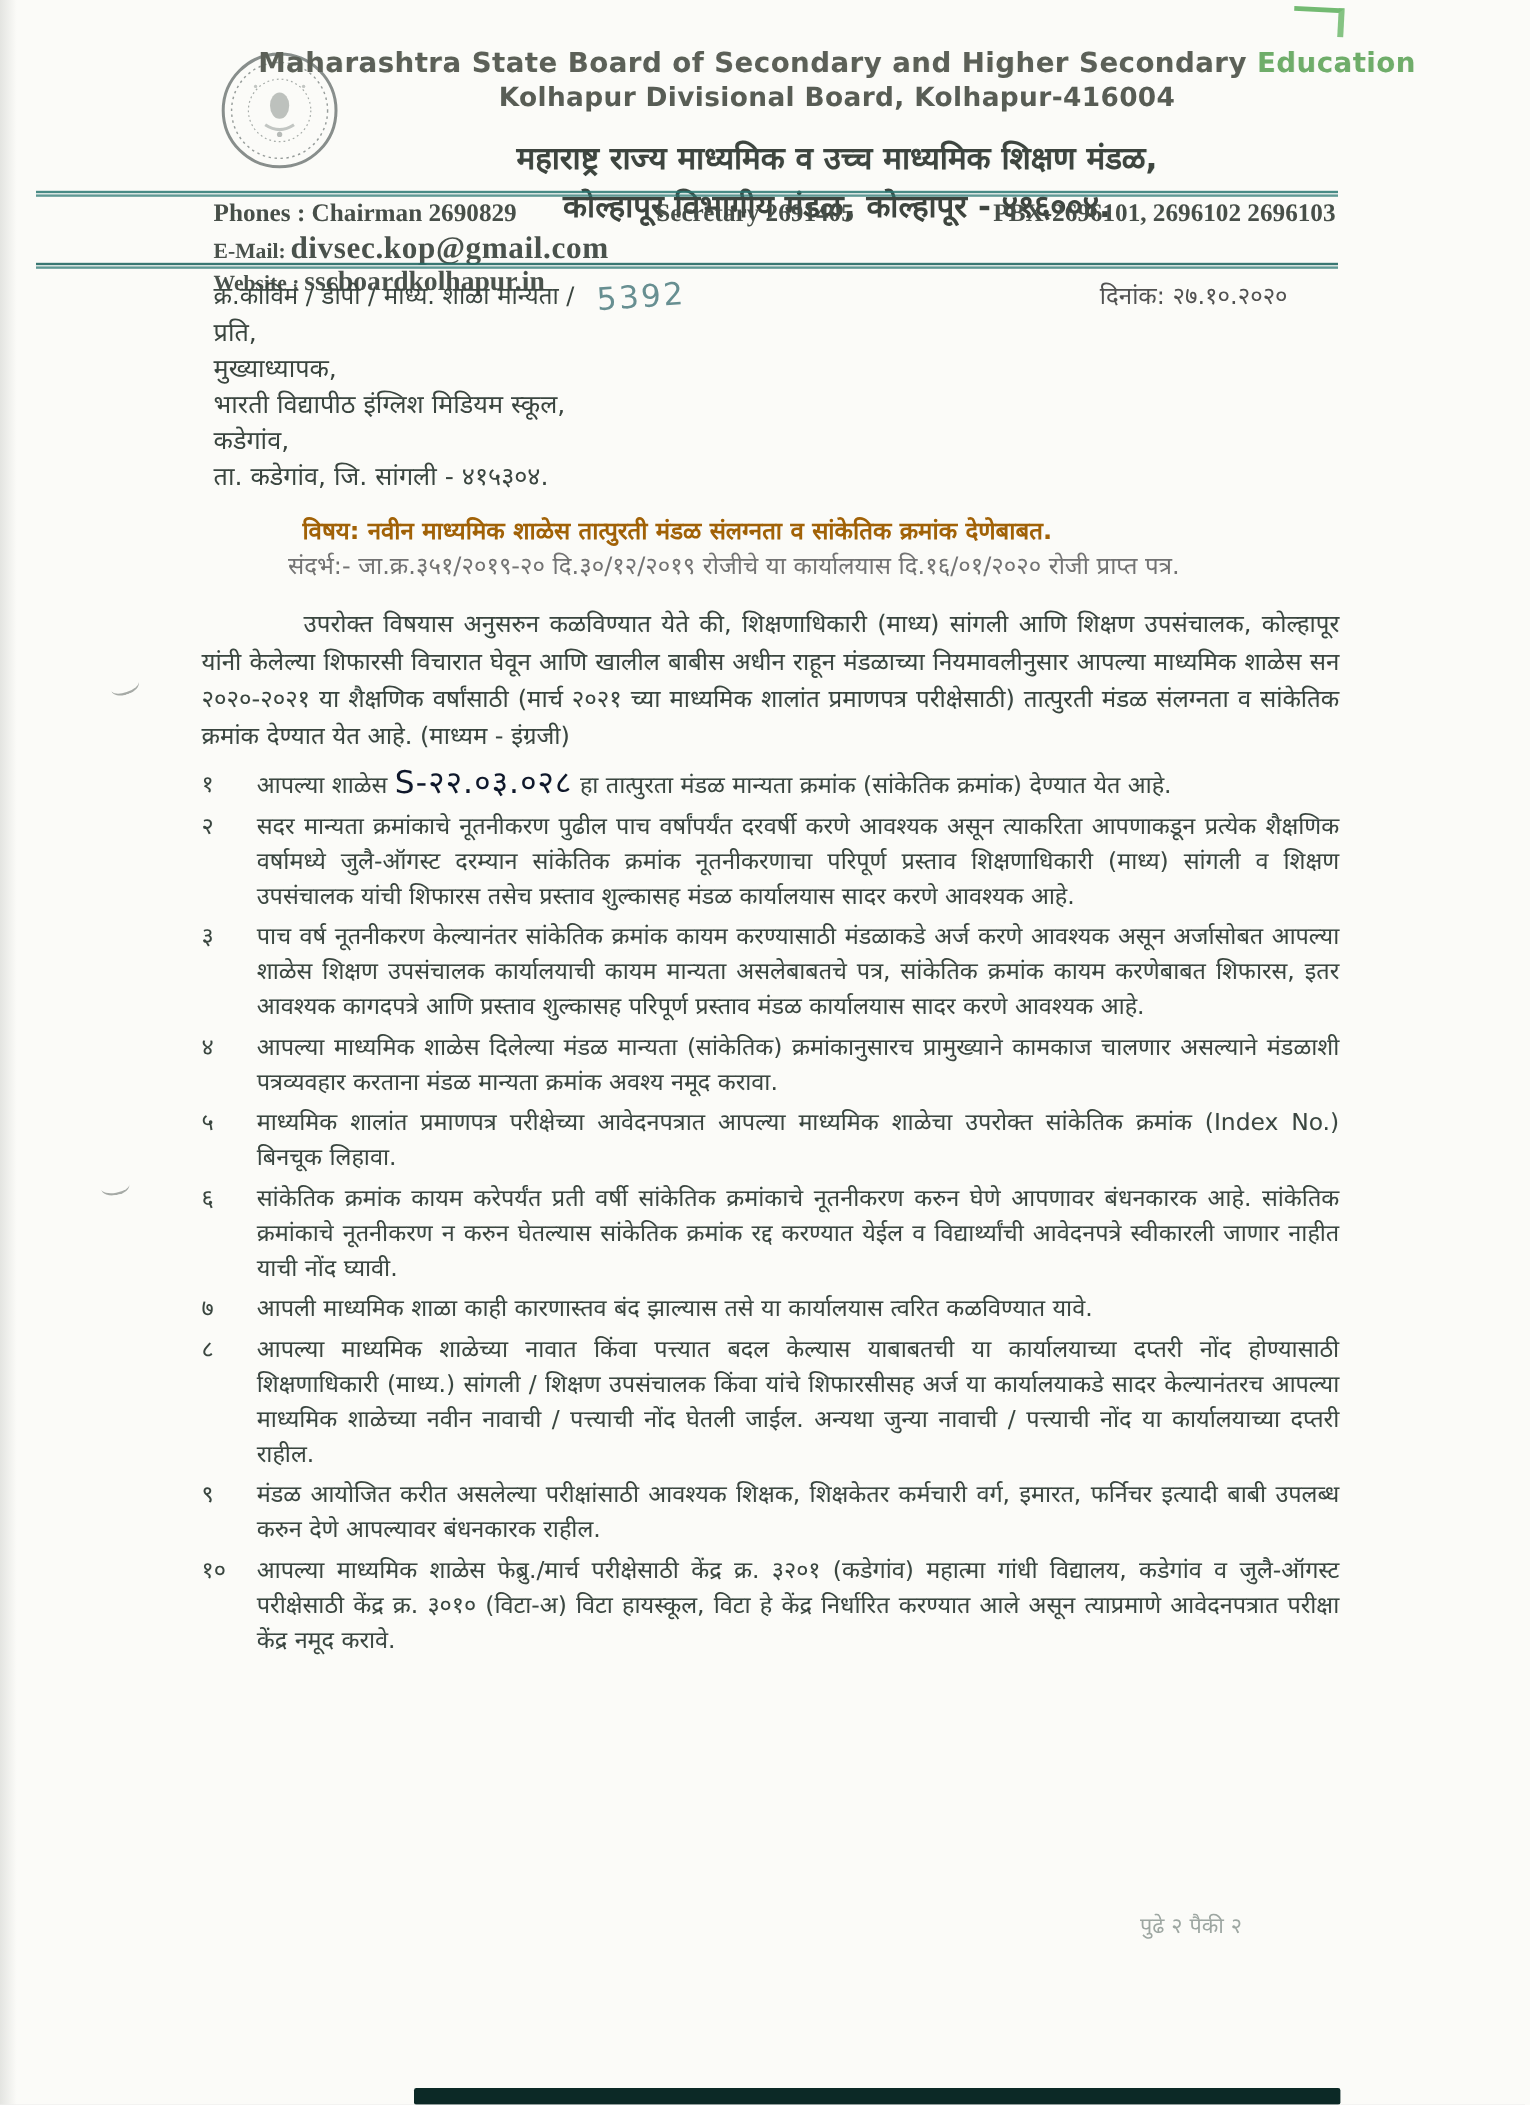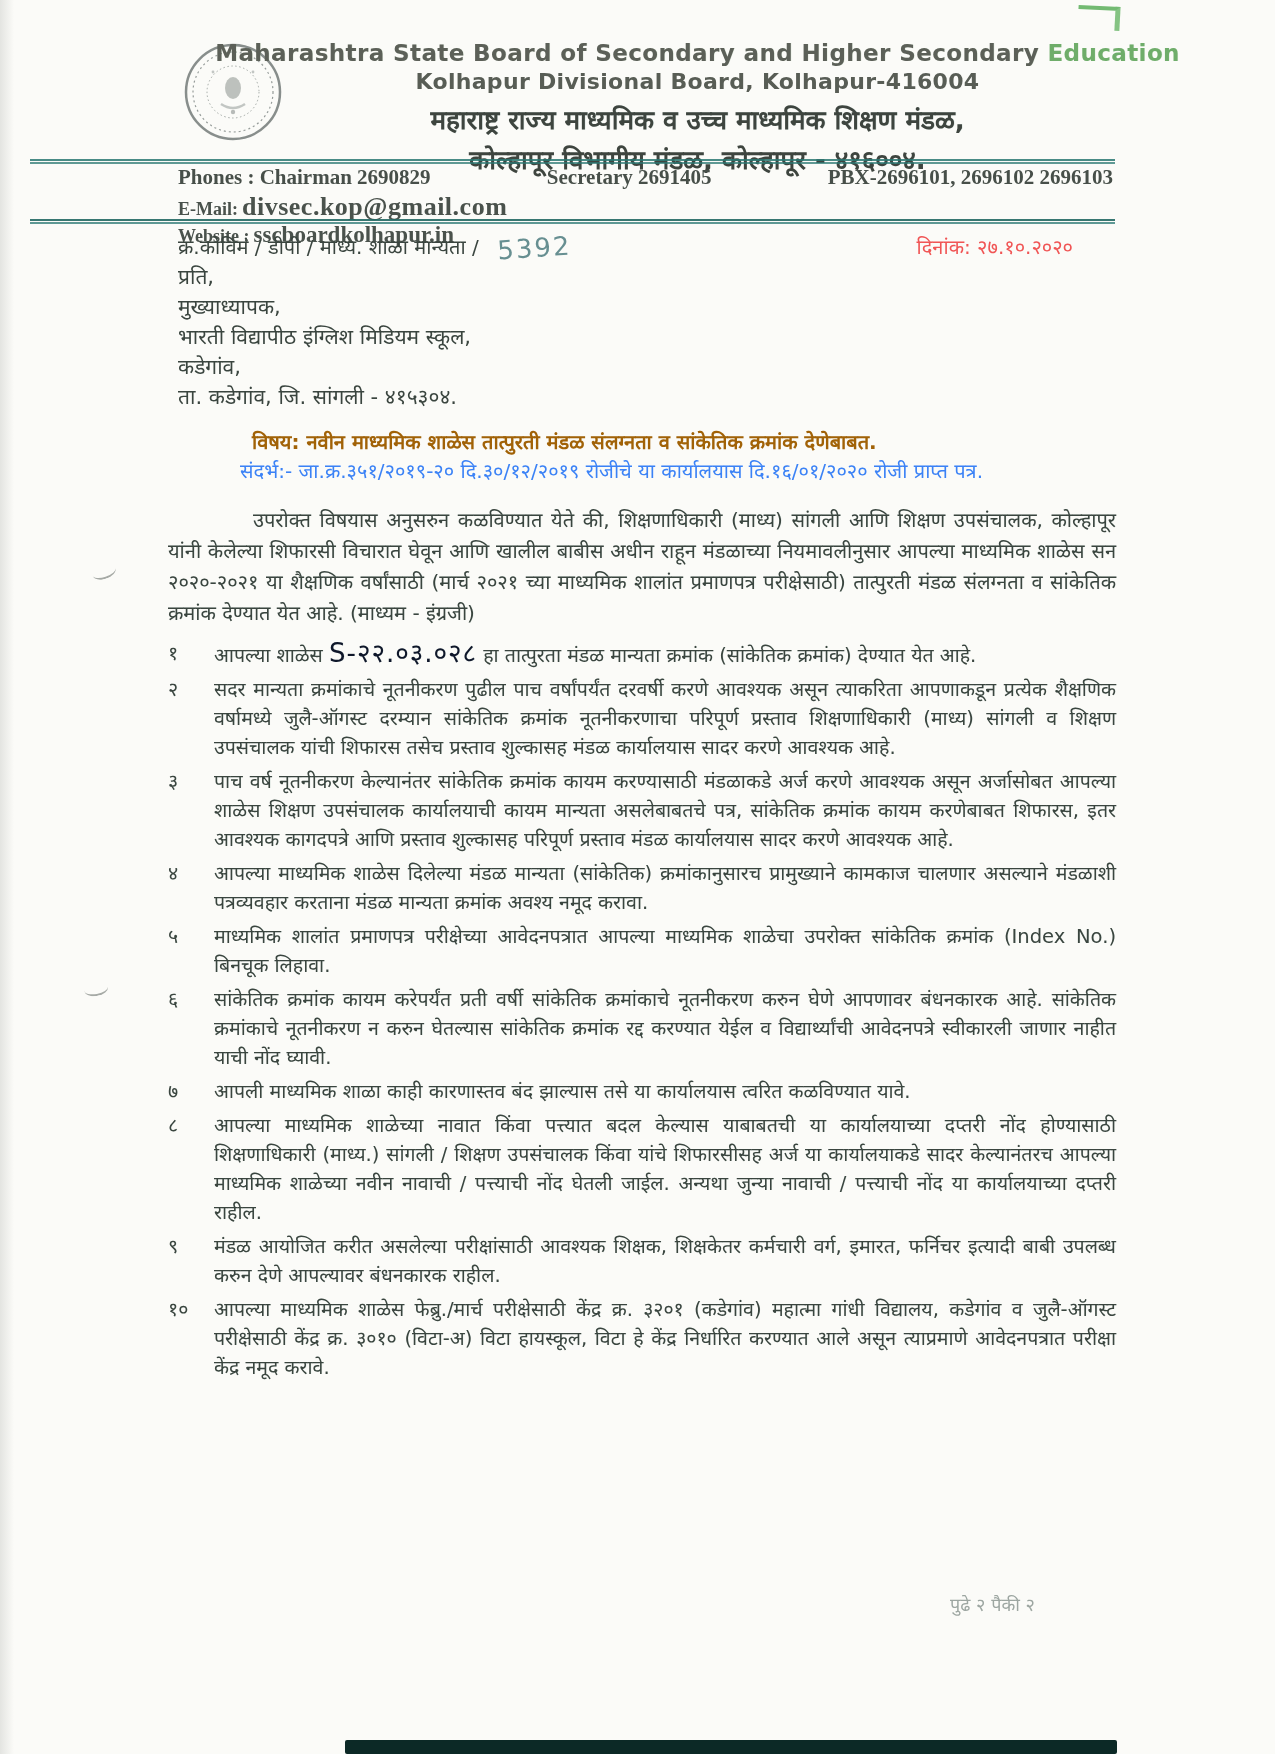--- a/index.html
+++ b/index.html
@@ -22,21 +22,21 @@
   .seal {
     position:absolute; left:183px; top:42px; width:100px; height:100px;
   }
   .header-block {
     position:absolute; left:170px; top:40px; width:1055px; text-align:center;
   }
   .org-en-1 { font-size:23px; font-weight:bold; color:#5c6058; letter-spacing:.4px;
               text-shadow:0.5px 0 rgba(60,130,60,.15); }
   .org-en-1 .tail { color:#57a052; opacity:.85; }
   .org-en-2 { font-size:22px; font-weight:bold; color:#585d55; margin-top:3px; letter-spacing:.3px; }
-  .org-mr-1 { font-size:26px; font-weight:bold; color:#3e453f; margin-top:7px;
+  .org-mr-1 { font-size:26px; font-weight:bold; color:#3e453f; margin-top:19px;
               text-shadow:0.5px 0 rgba(40,110,105,.18); }
   .org-mr-2 { font-size:26px; font-weight:bold; color:#3e453f; margin-top:4px; }
 
   .rule {
     position:absolute; left:30px; width:1085px; height:5px;
     border-top:2px solid rgba(42,120,115,.85);
     border-bottom:2px solid rgba(42,120,115,.75);
   }
   .rule-1 { top:159px; }
   .rule-2 { top:219px; border-top-color:rgba(35,105,100,.9); }
@@ -63,28 +63,28 @@
     position:absolute; left:178px; top:230px; width:935px;
     display:flex; justify-content:space-between; align-items:baseline;
     font-size:20px;
   }
   .ref-left { display:flex; align-items:baseline; gap:18px; }
   .ref-number {
     font-family:"DejaVu Sans","Liberation Sans",sans-serif;
     font-size:26px; color:#4e7d80; transform:rotate(-4deg) translateY(3px);
     letter-spacing:2px; opacity:.85;
   }
-  .ref-date { color:#ef4444; opacity:.9; padding-right:40px; }
+  .ref-date { color:#404040; opacity:.9; padding-right:40px; }
 
   
   .recipient { position:absolute; left:178px; top:262px; font-size:21px; line-height:30px; }
 
   
   .subject-line  { position:absolute; left:252px; top:428px; font-size:20px; font-weight:bold; color:#a16207; }
-  .reference-line{ position:absolute; left:240px; top:457px; font-size:20px; color:#3b82f6; }
+  .reference-line{ position:absolute; left:240px; top:457px; font-size:20px; color:#737373; }
 
   
   .body-flow {
     position:absolute; left:168px; top:505px; width:948px;
     font-size:20px;
     text-shadow:0.4px 0 rgba(30,110,100,.10);
   }
   .body-para {
     text-align:justify; text-indent:85px; line-height:31px; margin-bottom:10px;
   }

